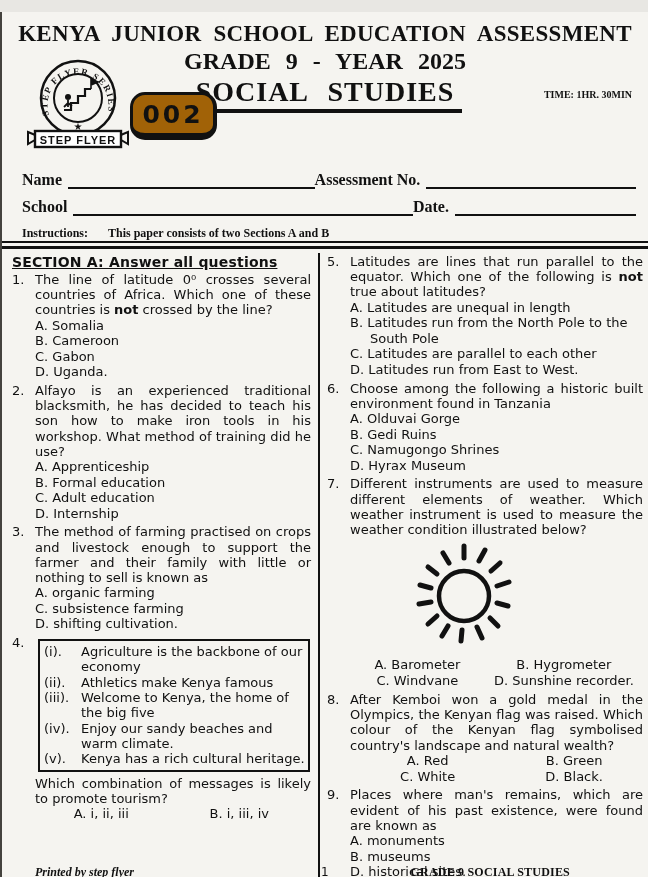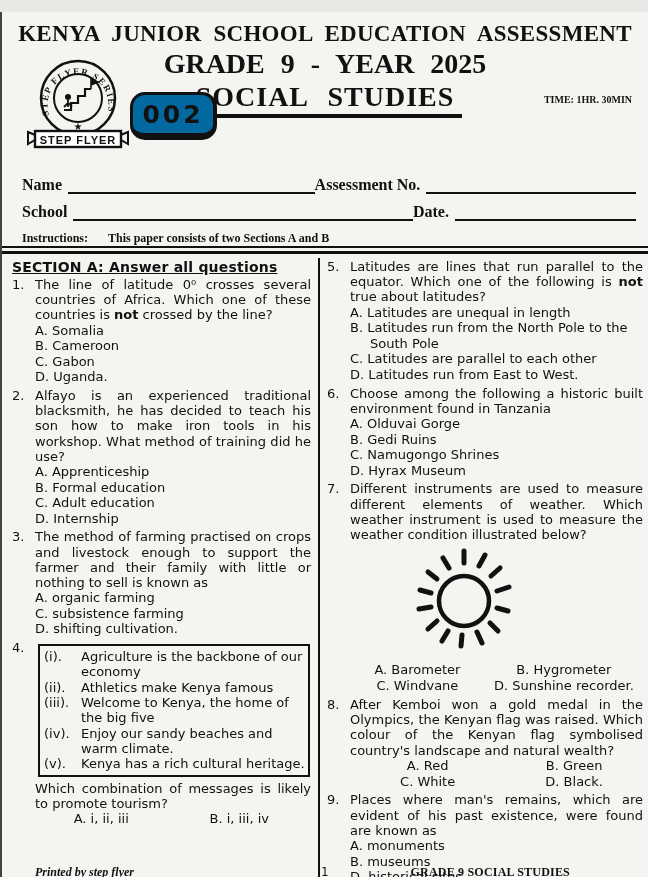--- a/index.html
+++ b/index.html
@@ -10,38 +10,38 @@
     font-family:"DejaVu Sans", sans-serif;
   }
   
   .hdr { position:relative; padding-top:9px; }
   .hdr-title {
     text-align:center; font-family:"Liberation Serif", serif; font-weight:bold;
     font-size:23px; letter-spacing:.3px; word-spacing:6px; white-space:nowrap;
   }
   .hdr-grade {
     text-align:center; font-family:"Liberation Serif", serif; font-weight:bold;
-    font-size:28px; word-spacing:9px; margin-top:1px;
+    font-size:24px; word-spacing:9px; margin-top:1px;
   }
   .subject-row { text-align:center; position:relative; margin-top:1px; height:40px; }
   .subject {
     display:inline-block; font-family:"Liberation Serif", serif; font-weight:bold;
     font-size:28px; letter-spacing:1px; word-spacing:12px;
     border-bottom:4px solid #111; padding:0 8px 1px;
   }
   .time {
     position:absolute; right:16px; top:13px;
     font-family:"Liberation Serif", serif; font-weight:bold; font-size:10px;
   }
   
   .logo-wrap { position:absolute; left:24px; top:46px; width:210px; height:96px; }
   .code-box {
     position:absolute; left:104px; top:34px; width:80px; height:38px;
     border:3px solid #111; border-bottom-width:7px; border-right-width:4px;
-    border-radius:15px; background:#0369a1;
+    border-radius:15px; background:#a16207;
     display:flex; align-items:center; justify-content:center;
     font-weight:bold; font-size:25px; letter-spacing:3px;
   }
   
   .fields { margin-top:55px; padding:0 12px 0 20px; }
   .frow { display:flex; align-items:flex-end; font-family:"Liberation Serif", serif;
           font-weight:bold; font-size:16px; margin-bottom:9px; }
   .flabel { white-space:nowrap; padding-right:6px; }
   .fline { border-bottom:2px solid #111; height:15px; }
   .instr {

